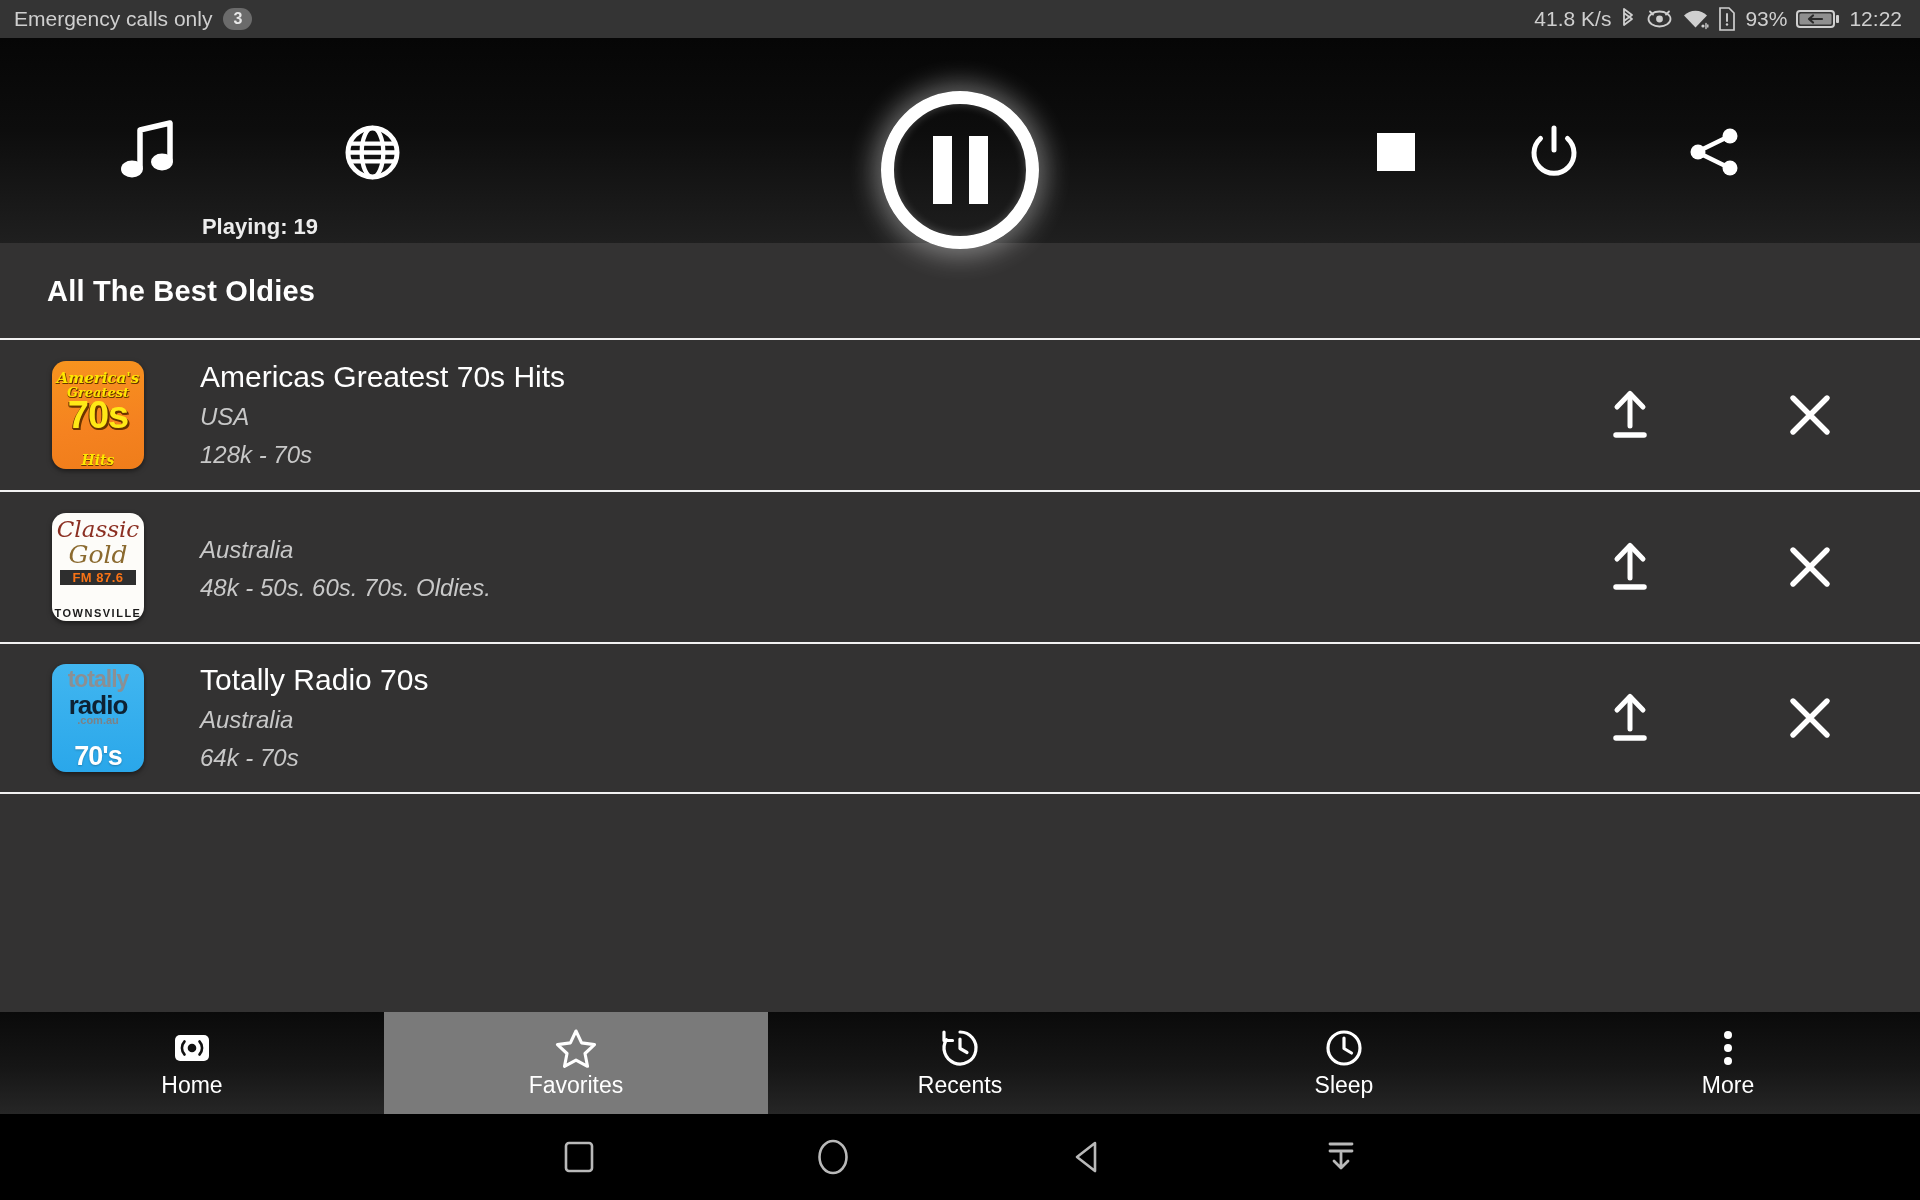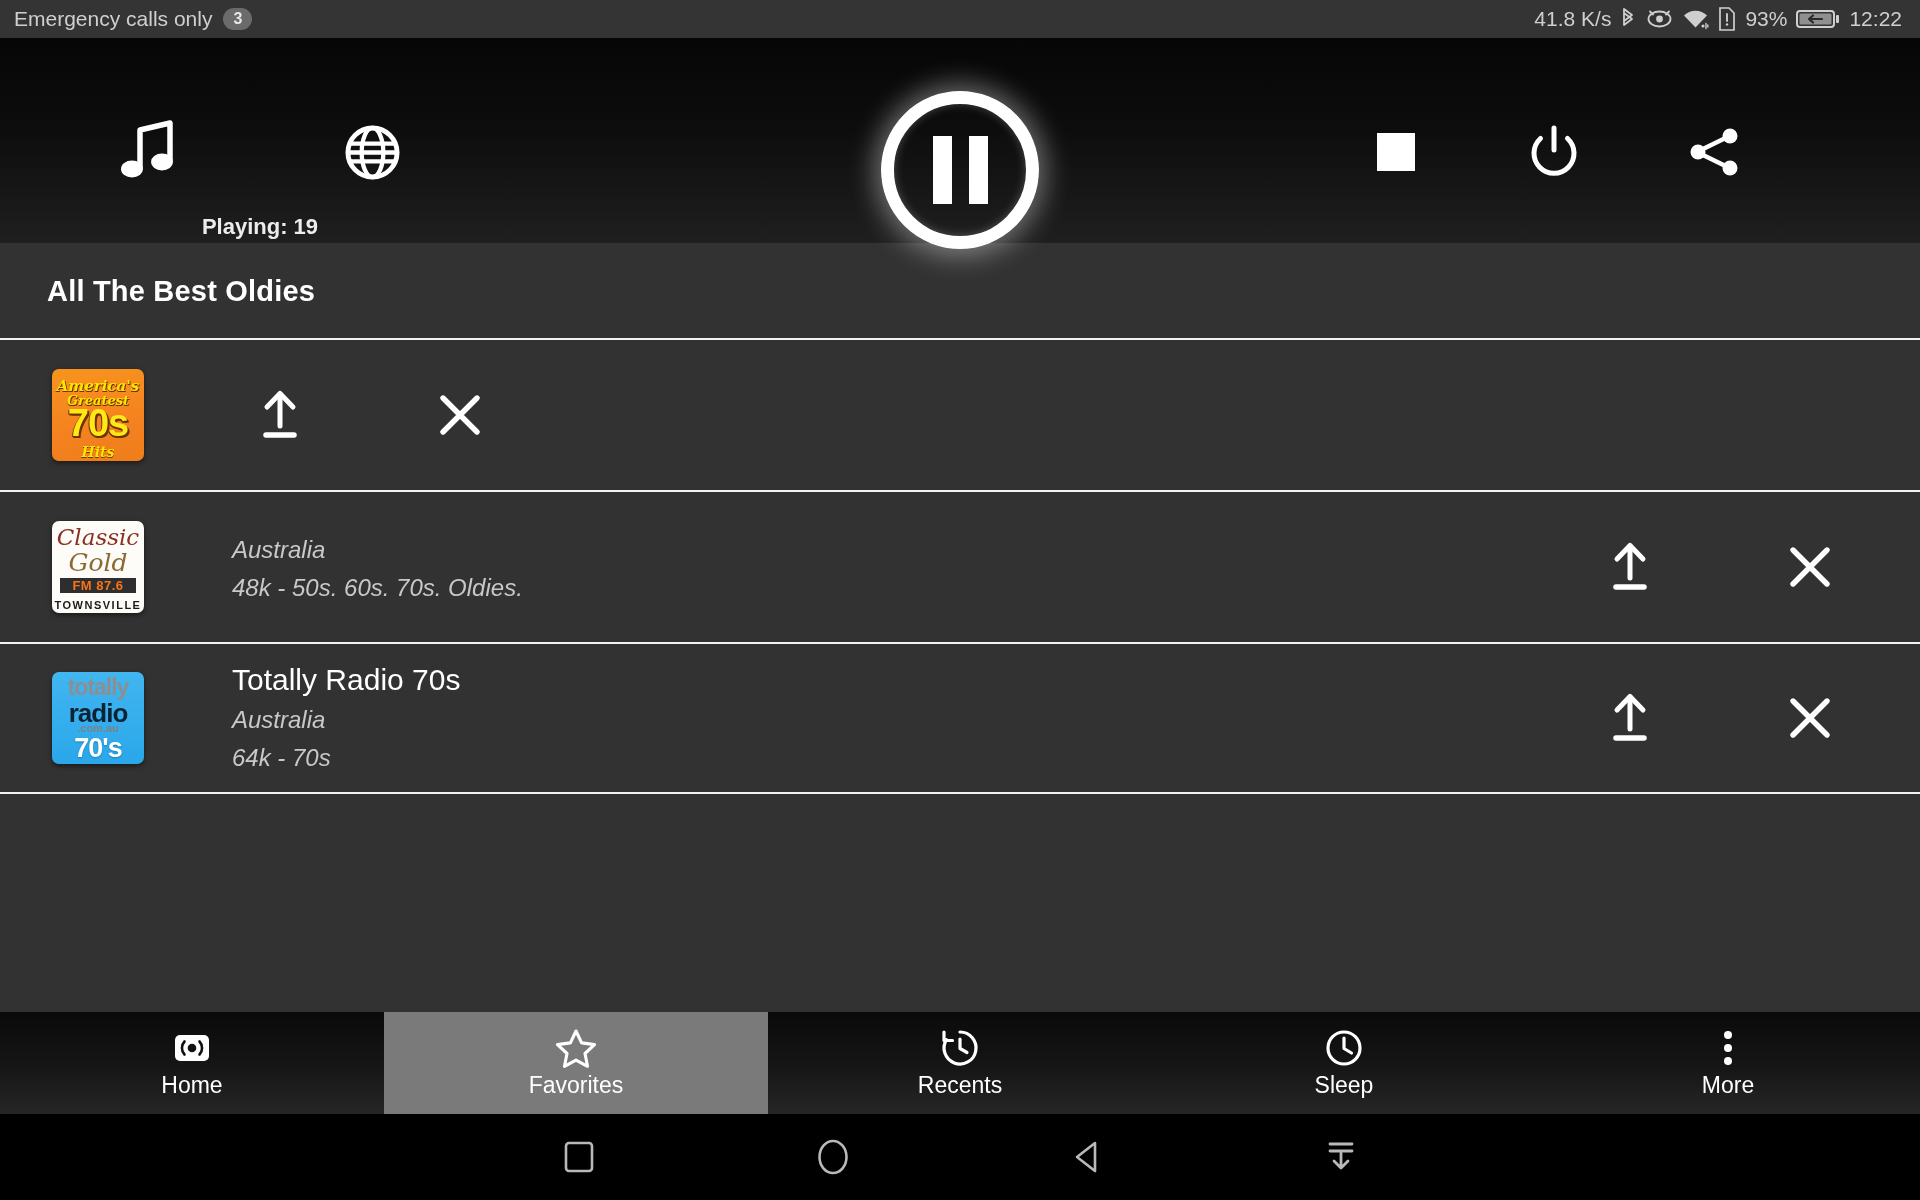--- a/index.html
+++ b/index.html
@@ -62,22 +62,22 @@
 
   
   .list { background:#333232; }
   .row {
     position:relative; display:flex; align-items:center;
     height:152px; border-top:2px solid #f2f2f2; padding:0 0 0 52px;
   }
   .row:last-of-type { border-bottom:2px solid #f2f2f2; }
 
   .thumb {
-    width:92px; height:92px; border-radius:7px; flex:0 0 92px;
-    overflow:hidden; position:relative; margin-right:88px;
+    width:92px; height:108px; border-radius:14px; flex:0 0 92px;
+    overflow:hidden; position:relative; margin-right:56px;
     box-shadow:0 2px 5px rgba(0,0,0,0.5);
   }
 
   
   .th-70s { background:linear-gradient(170deg,#f7941e 0%, #f58220 60%, #ef7d1a 100%); }
   .th-70s .l1 { position:absolute; top:8px; left:0; right:0; text-align:center;
       font-family:"DejaVu Serif", serif; font-style:italic; font-weight:bold;
       font-size:15px; color:#ffe600; text-shadow:0 1px 0 #6b3400, 1px 1px 0 #6b3400; }
   .th-70s .l2 { position:absolute; top:24px; left:0; right:0; text-align:center;
       font-family:"DejaVu Serif", serif; font-style:italic; font-weight:bold;
@@ -249,20 +249,25 @@
 
   <div class="list">
 
     <div class="row">
       <div class="thumb th-70s">
         <div class="l1">America's</div>
         <div class="l2">Greatest</div>
         <div class="l3">70s</div>
         <div class="l4">Hits</div>
       </div>
+      <div class="row-text">
+        <div class="row-title">Americas Greatest 70s Hits</div>
+        <div class="row-sub">USA</div>
+        <div class="row-sub">128k - 70s</div>
+      </div>
       <div class="row-actions">
         <div class="act act-up">
           <svg width="42" height="52" viewBox="0 0 42 52">
             <path d="M21 5v32" stroke="#fff" stroke-width="5" stroke-linecap="round"></path>
             <path d="M8 18L21 4.5 34 18" fill="none" stroke="#fff" stroke-width="5" stroke-linecap="round" stroke-linejoin="round"></path>
             <path d="M7 46h28" stroke="#fff" stroke-width="5.5" stroke-linecap="round"></path>
           </svg>
         </div>
         <div class="act act-close">
           <svg width="48" height="48" viewBox="0 0 48 48">

